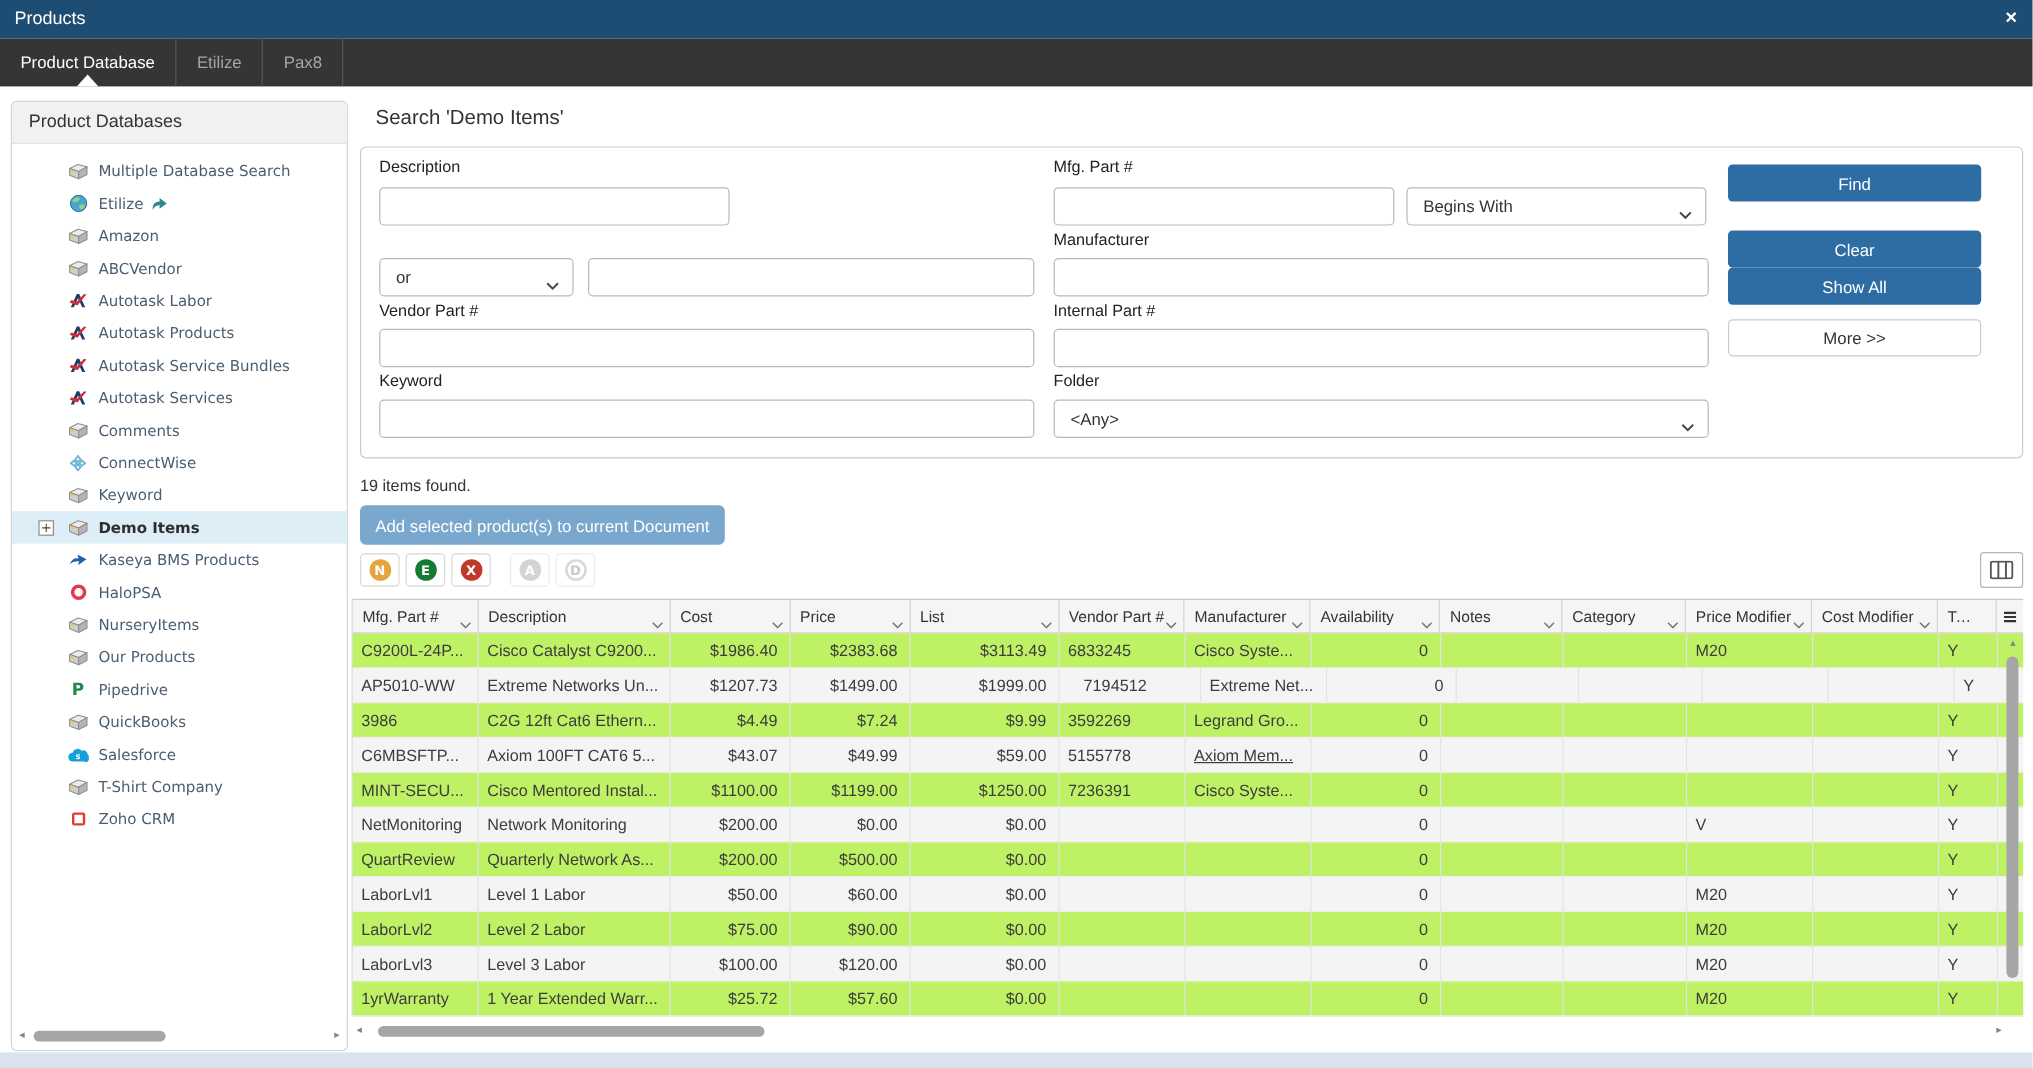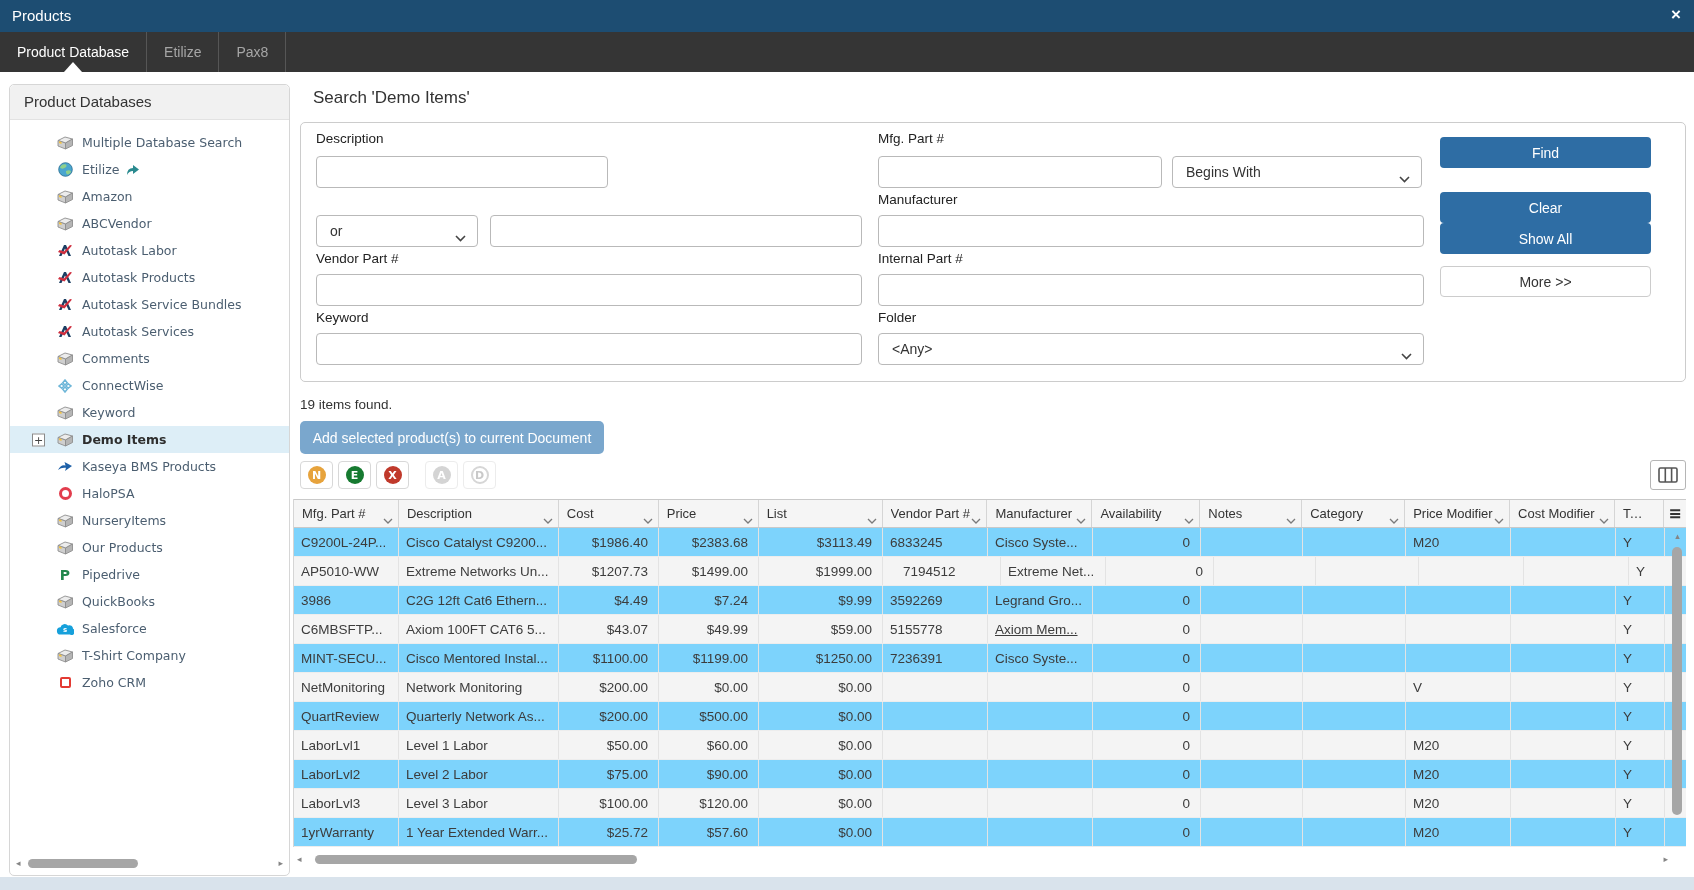--- a/index.html
+++ b/index.html
@@ -71,21 +71,21 @@
   
   .table{position:absolute;left:293px;top:499px;width:1393px;border-left:1px solid #d5d5d5;box-sizing:border-box;}
   .thead{display:flex;height:29px;border-top:1px solid #c9c9c9;border-bottom:1px solid #c9c9c9;
          background:#f5f5f5;box-sizing:border-box;}
   .th{position:relative;display:flex;align-items:center;font-size:13px;color:#333;padding-left:8px;
       border-right:1px solid #d5d5d5;box-sizing:border-box;white-space:nowrap;overflow:hidden;cursor:default;}
   .th .lbl{overflow:hidden;text-overflow:ellipsis;white-space:nowrap;display:block;max-width:calc(100% - 14px);}
   .th .chev{position:absolute;right:5px;top:12px;}
   .th-menu{width:22px;display:flex;align-items:center;justify-content:center;font-size:16px;color:#333;
            font-family:"DejaVu Sans",sans-serif;font-weight:bold;cursor:default;}
-  .tr{display:flex;height:29px;box-sizing:border-box;border-bottom:1px solid #ededed;background:#7dd3fc;}
+  .tr{display:flex;height:29px;box-sizing:border-box;border-bottom:1px solid #ededed;background:#bef264;}
   .tr.alt{background:#f4f4f4;}
   .td{display:flex;align-items:center;font-size:13.5px;color:#3c3c3c;padding:0 7px;
       border-right:1px solid #e3e3e3;box-sizing:border-box;white-space:nowrap;overflow:hidden;}
   .td.num{justify-content:flex-end;padding-right:10px;}
 
   
   .vscroll{position:absolute;left:1671px;top:531px;width:13px;height:312px;}
   .vscroll .varr{display:block;text-align:center;font-size:9px;color:#858585;font-family:"DejaVu Sans",sans-serif;}
   .vthumb{position:absolute;left:1px;top:16px;width:10px;height:268px;background:#a6a6a6;border-radius:5px;}
   .hscroll{position:absolute;height:13px;}

